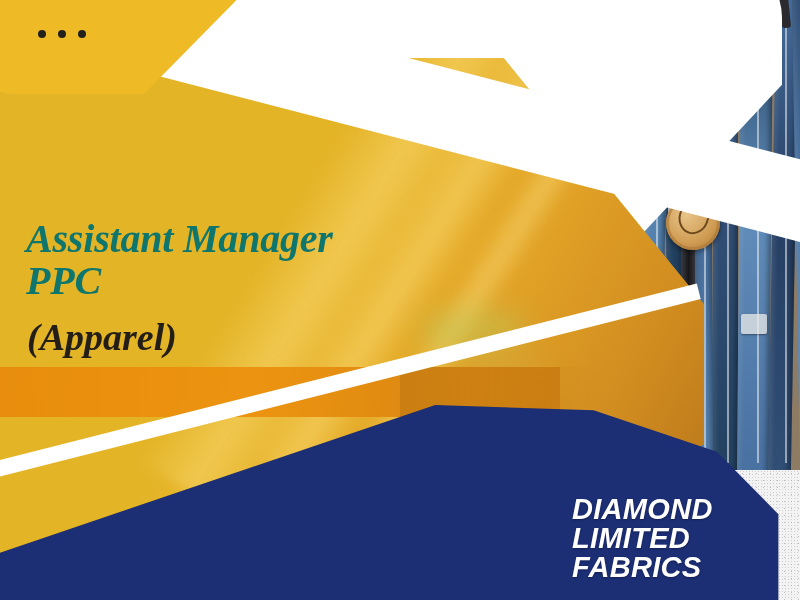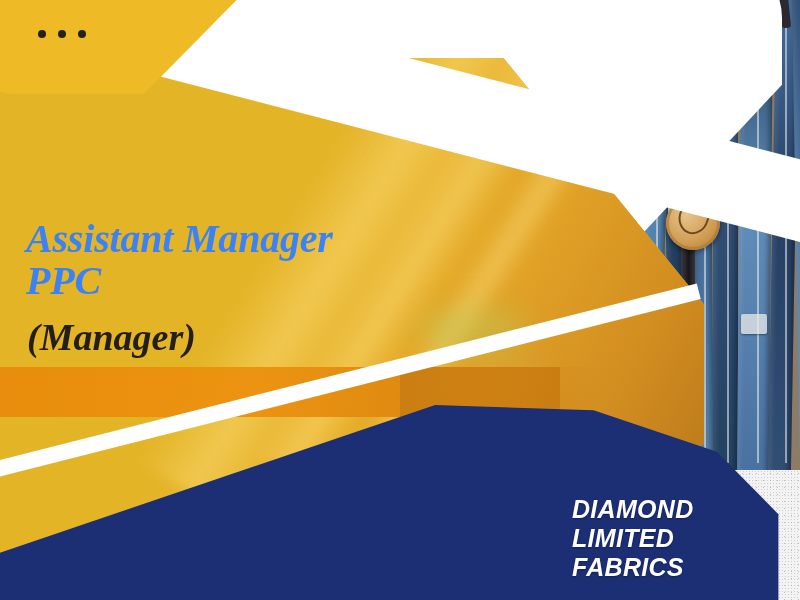--- a/index.html
+++ b/index.html
@@ -195,21 +195,21 @@
     transform-origin:left top;
   }
 
   
   .headline{
     position:absolute;left:26px;top:218px;
     width:440px;
     font-family:"Liberation Serif","DejaVu Serif",serif;
     font-style:italic;font-weight:700;
     font-size:40px;line-height:1.04;
-    color:#3b82f6;
+    color:#0f766e;
     letter-spacing:-.2px;
   }
   .subline{
     position:absolute;left:27px;top:318px;
     font-family:"Liberation Serif","DejaVu Serif",serif;
     font-style:italic;font-weight:700;
     font-size:38px;line-height:1;
     color:#241f16;
   }
   .required{
@@ -218,21 +218,21 @@
     font-style:italic;font-weight:700;
     font-size:41px;line-height:46px;
     color:#ffffff;
     letter-spacing:.5px;
     text-shadow:0 1px 2px rgba(120,60,0,.35);
   }
   .company{
     position:absolute;left:572px;top:495px;
     font-family:"Liberation Sans","DejaVu Sans",sans-serif;
     font-style:italic;font-weight:700;
-    font-size:25px;line-height:29px;
+    font-size:29px;line-height:29px;
     color:#ffffff;
     letter-spacing:.3px;
     text-shadow:0 1px 2px rgba(0,0,0,.30);
   }
 </style>
 </head>
 <body>
 
 <div id="poster">
 
@@ -348,21 +348,21 @@
   <div class="bluewrap">
     <div class="blue"></div>
   </div>
   <div class="whitestripe"></div>
 
   <div class="headline">
     <div>Assistant Manager</div>
     <div>PPC</div>
   </div>
 
-  <div class="subline">(Manager)</div>
+  <div class="subline">(Apparel)</div>
 
 
   <div class="company">
     <div>DIAMOND</div>
     <div>LIMITED</div>
     <div>FABRICS</div>
   </div>
 
 </div>
 

